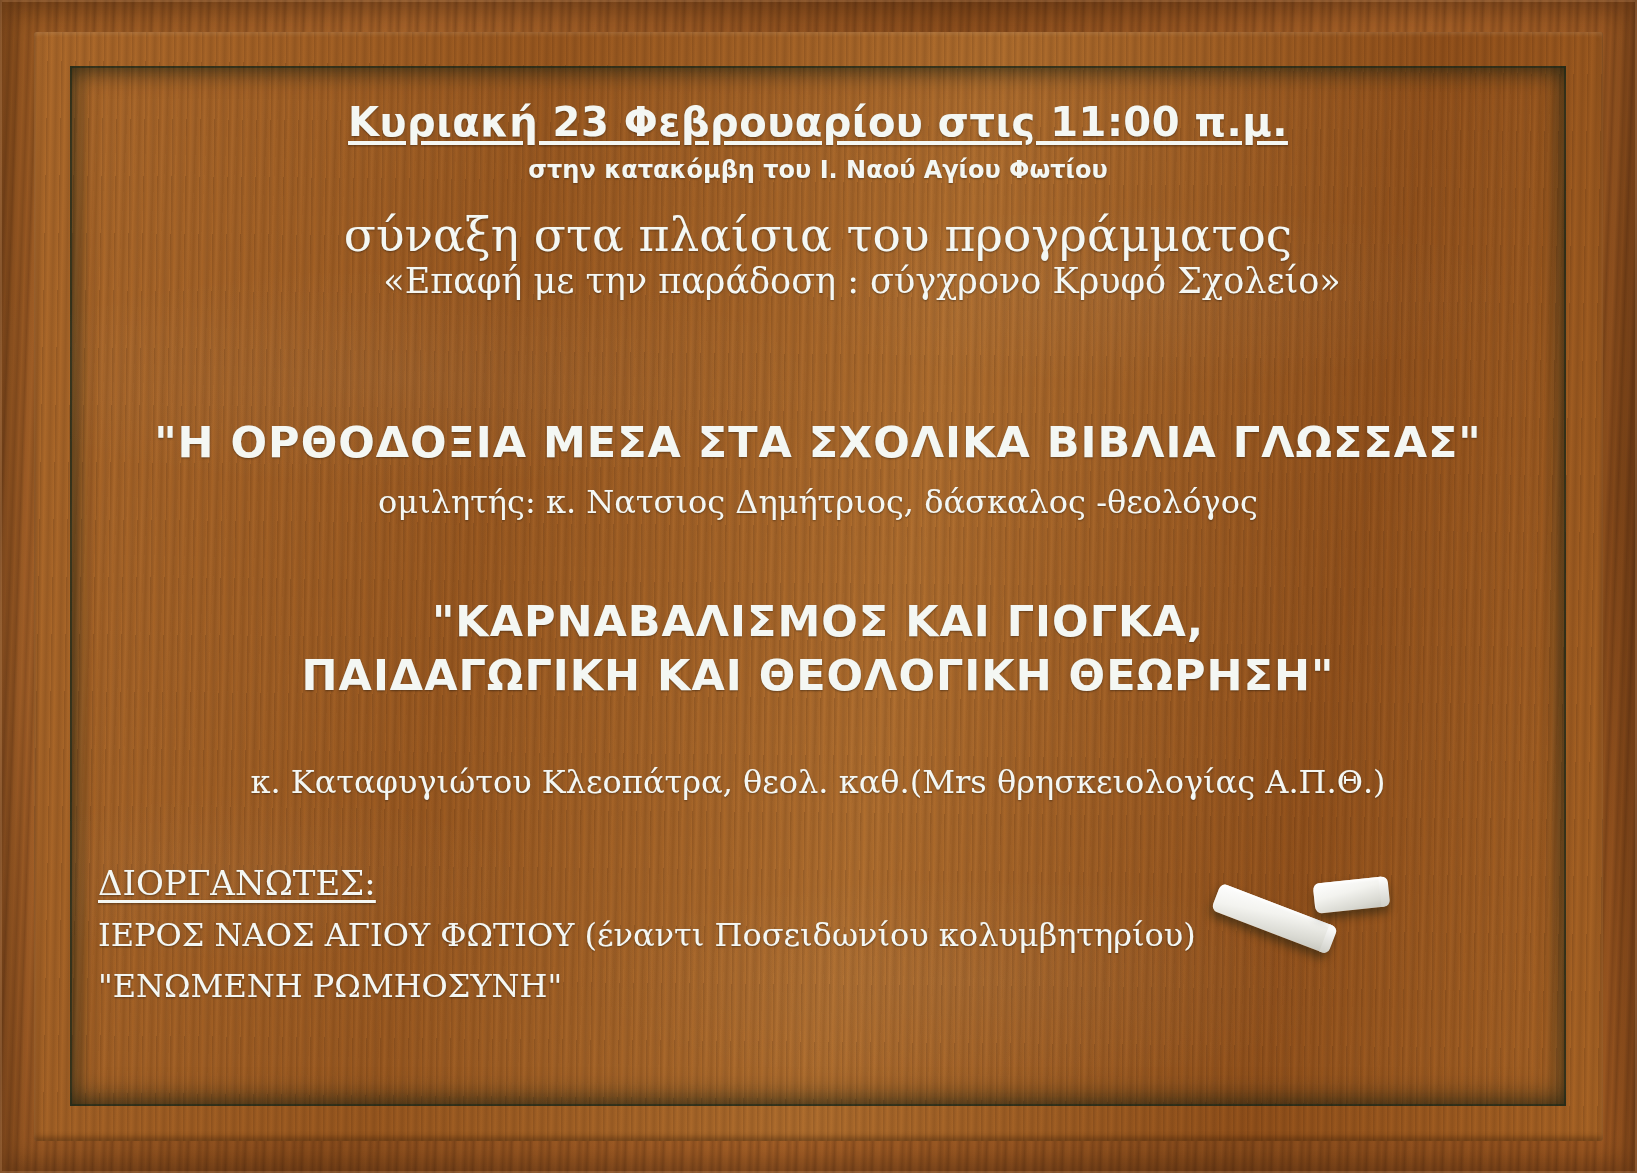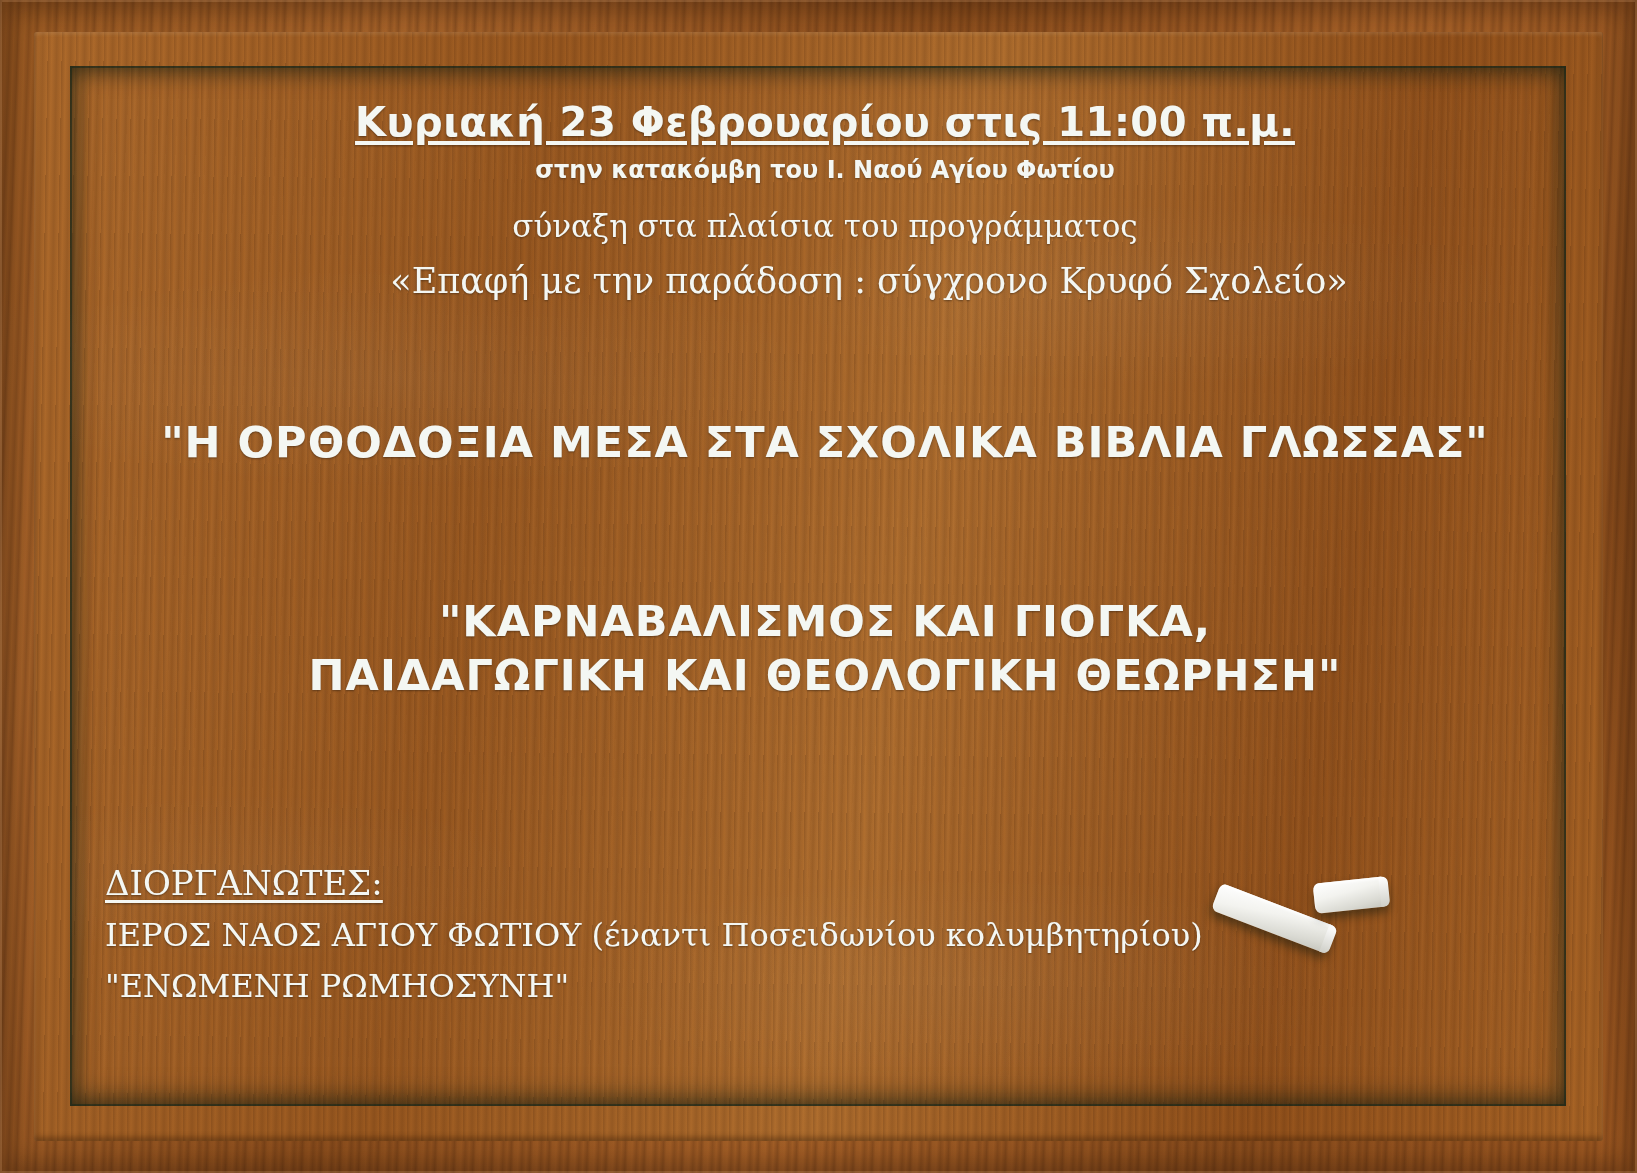--- a/index.html
+++ b/index.html
@@ -93,21 +93,21 @@
       radial-gradient(ellipse 620px 160px at 22% 30%, rgba(235,245,238,0.045), rgba(255,255,255,0) 70%),
       radial-gradient(ellipse 520px 130px at 72% 22%, rgba(235,245,238,0.038), rgba(255,255,255,0) 72%),
       radial-gradient(ellipse 560px 150px at 60% 88%, rgba(235,245,238,0.035), rgba(255,255,255,0) 72%),
       radial-gradient(ellipse 400px 120px at 12% 78%, rgba(235,245,238,0.030), rgba(255,255,255,0) 72%);
     pointer-events: none;
   }
 
   
   #board-text {
     position: absolute;
-    left: 7px; top: 0;
+    left: 0; top: 0;
     width: 1496px;
     height: 1040px;
     color: #f4f7f3;
     text-shadow: 0 1px 2px rgba(0,0,0,0.38), 0 0 1px rgba(255,255,255,0.25);
   }
   .line {
     position: absolute;
     white-space: nowrap;
     line-height: 1;
   }
@@ -121,21 +121,21 @@
     font-weight: 700;
   }
   .serifish {
     font-family: "DejaVu Serif", serif;
   }
   .ul { text-decoration: underline; text-underline-offset: 5px; }
 
   
   #line-date      { top: 36px;  font-size: 40px; letter-spacing: 0.5px; }
   #line-place     { top: 92px;  font-size: 24px; }
-  #line-gathering { top: 145px; font-size: 31px; }
+  #line-gathering { top: 145px; font-size: 47px; }
   #line-program   { top: 198px; font-size: 35px; padding-left: 44px; }
   #line-topics    { top: 252px; font-size: 35px; }
 
   
   #line-topic1-title   { top: 355px; font-size: 43px; letter-spacing: 1px; }
   #line-topic1-speaker { top: 420px; font-size: 32px; }
 
   
   #line-topic2-title-a { top: 534px; font-size: 43px; letter-spacing: 1px; }
   #line-topic2-title-b { top: 588px; font-size: 43px; letter-spacing: 1px; }
@@ -195,26 +195,28 @@
 
       <div class="line center comic" id="line-place">στην κατακόμβη του Ι. Ναού Αγίου Φωτίου</div>
 
       <div class="line center serifish" id="line-gathering">σύναξη στα πλαίσια του προγράμματος</div>
 
       <div class="line center serifish" id="line-program">«Επαφή με την παράδοση : σύγχρονο Κρυφό  Σχολείο»</div>
 
 
       <div class="line center comic" id="line-topic1-title">"Η ΟΡΘΟΔΟΞΙΑ ΜΕΣΑ ΣΤΑ ΣΧΟΛΙΚΑ ΒΙΒΛΙΑ ΓΛΩΣΣΑΣ"</div>
 
+      <div class="line center serifish" id="line-topic1-speaker">ομιλητής: κ. Νατσιος Δημήτριος, δάσκαλος -θεολόγος</div>
 
       <div class="line center comic" id="line-topic2-title-a">"ΚΑΡΝΑΒΑΛΙΣΜΟΣ ΚΑΙ ΓΙΟΓΚΑ,</div>
 
       <div class="line center comic" id="line-topic2-title-b">ΠΑΙΔΑΓΩΓΙΚΗ ΚΑΙ ΘΕΟΛΟΓΙΚΗ ΘΕΩΡΗΣΗ"</div>
 
 
+      <div class="line center serifish" id="line-topic2-sp2">κ.  Καταφυγιώτου Κλεοπάτρα, θεολ. καθ.(Mrs θρησκειολογίας  Α.Π.Θ.)</div>
 
       <div class="line serifish ul" id="line-org-heading">ΔΙΟΡΓΑΝΩΤΕΣ:</div>
 
       <div class="line serifish" id="line-org-1">ΙΕΡΟΣ ΝΑΟΣ ΑΓΙΟΥ ΦΩΤΙΟΥ (έναντι Ποσειδωνίου κολυμβητηρίου)</div>
 
       <div class="line serifish" id="line-org-2">"ΕΝΩΜΕΝΗ ΡΩΜΗΟΣΥΝΗ"</div>
     </div>
 
     <div id="chalk-group">
       <div class="chalk" id="chalk-long">

